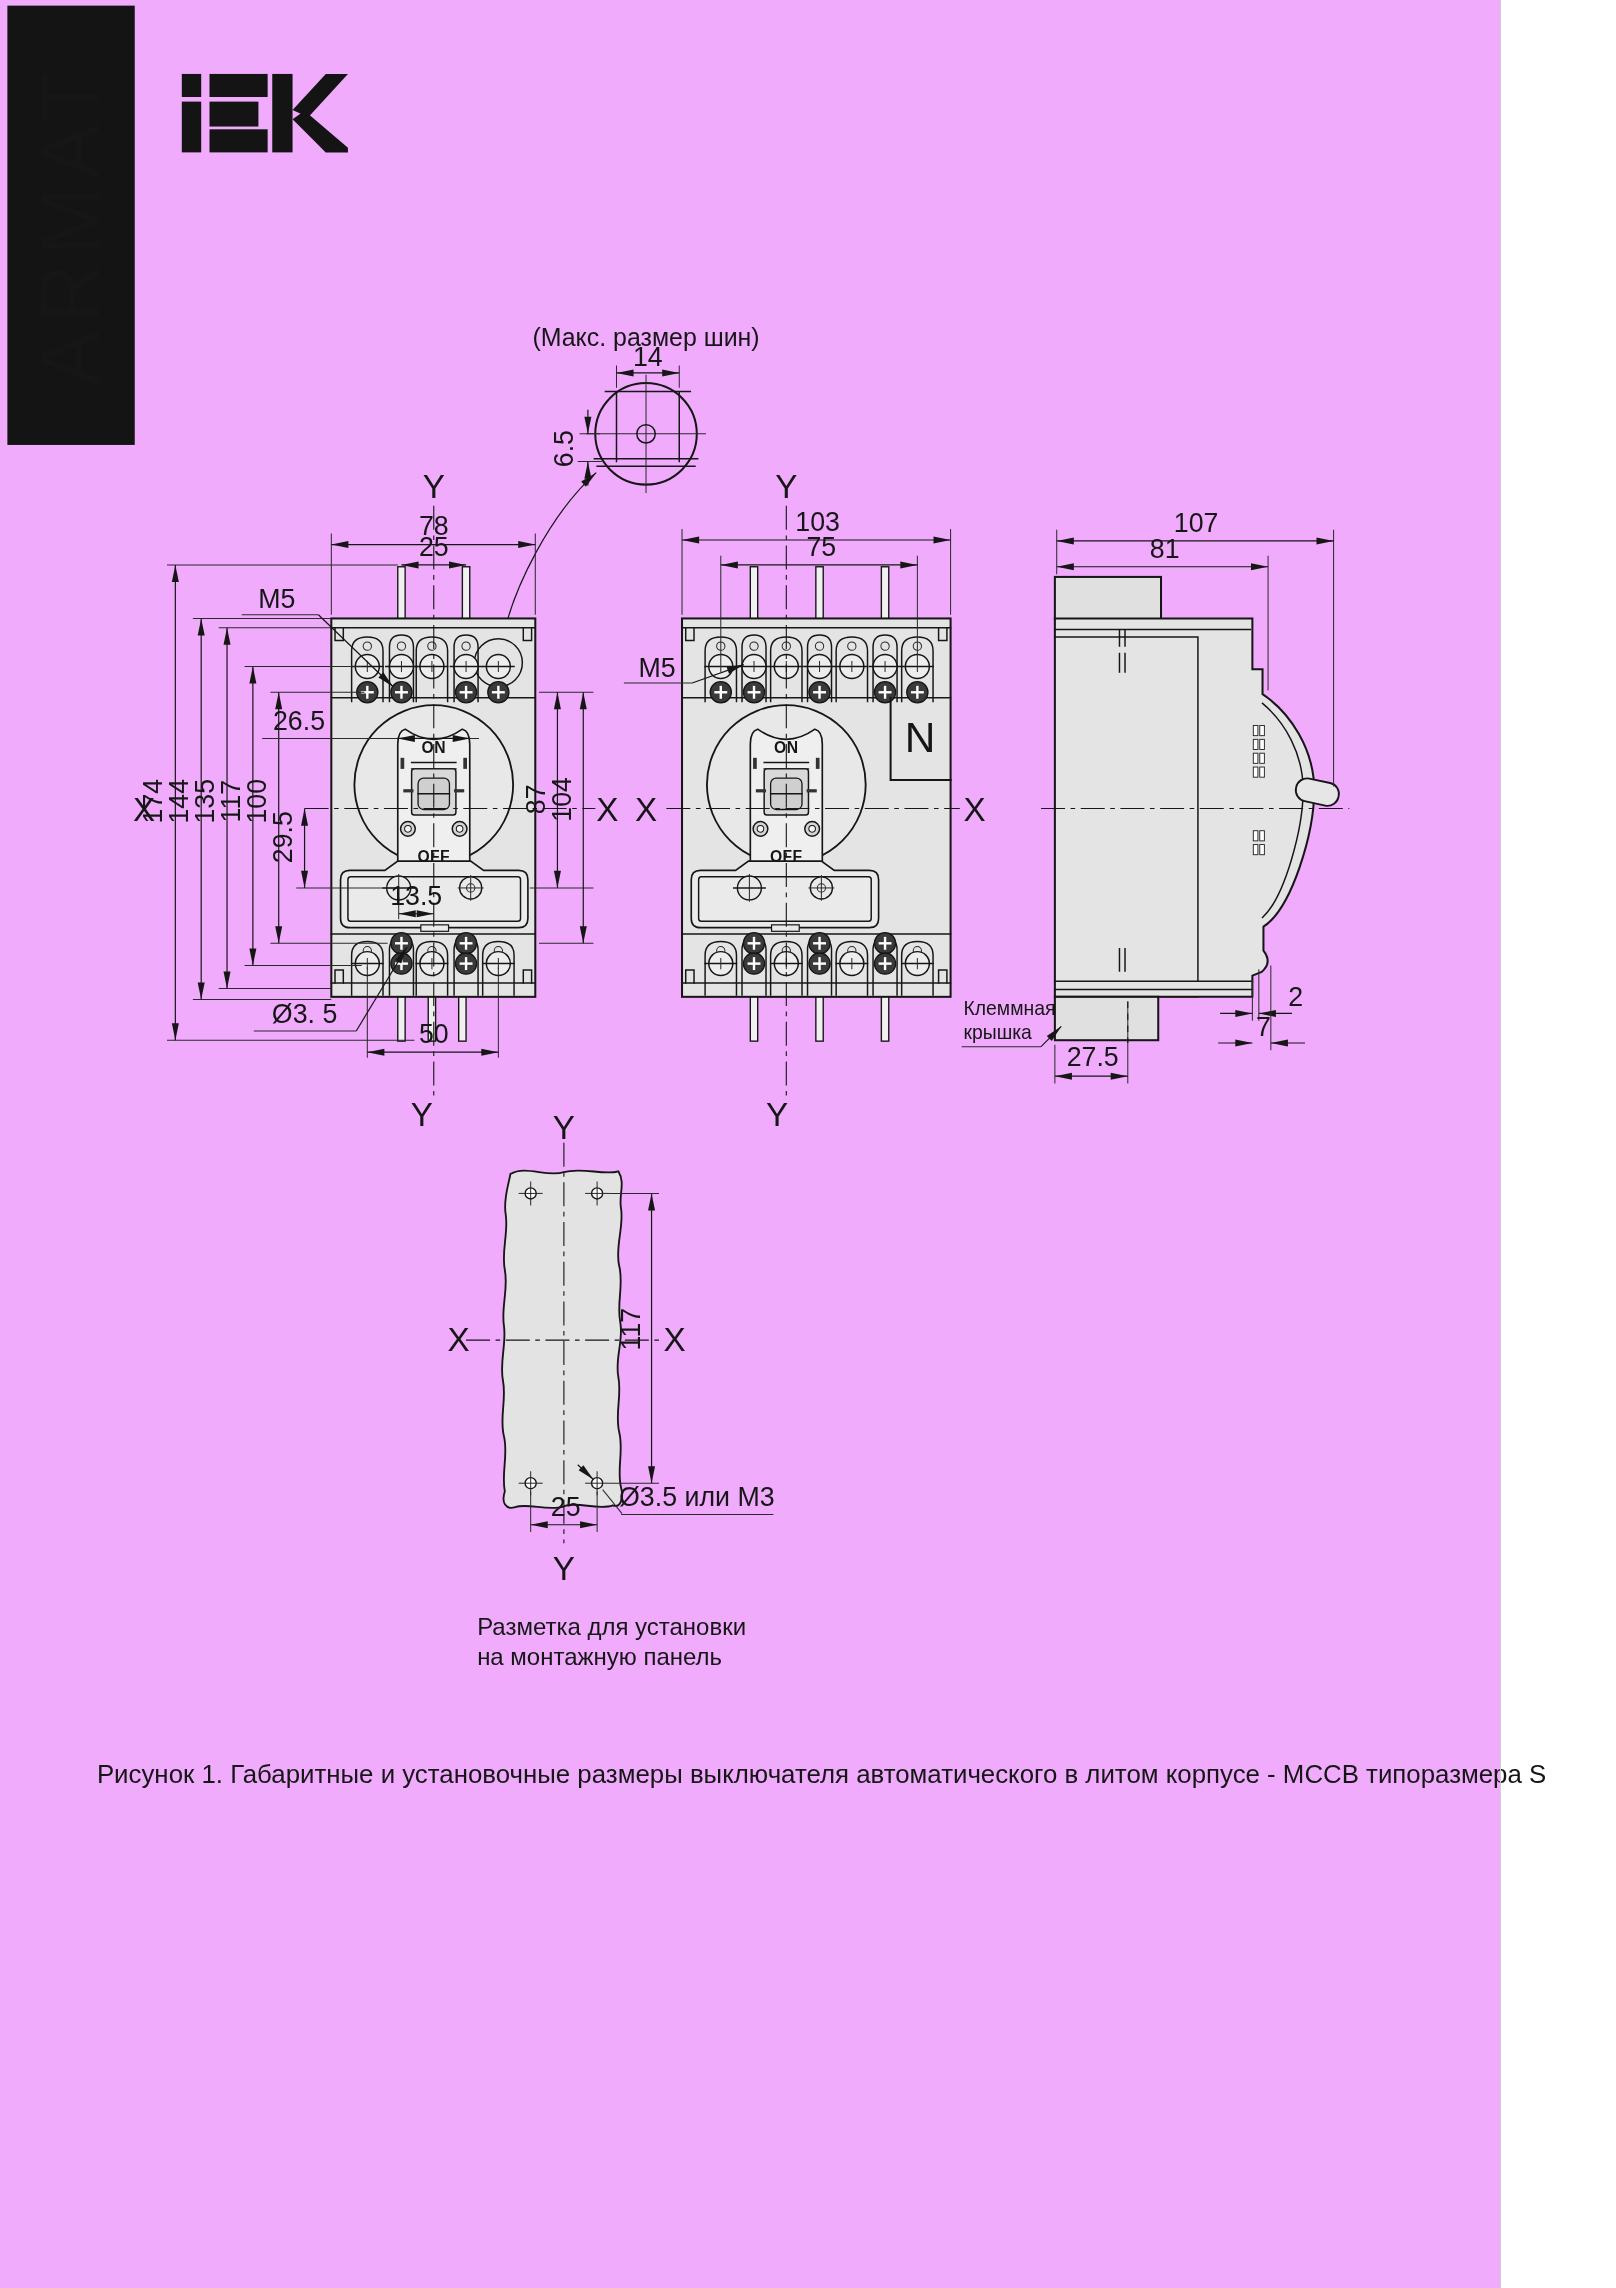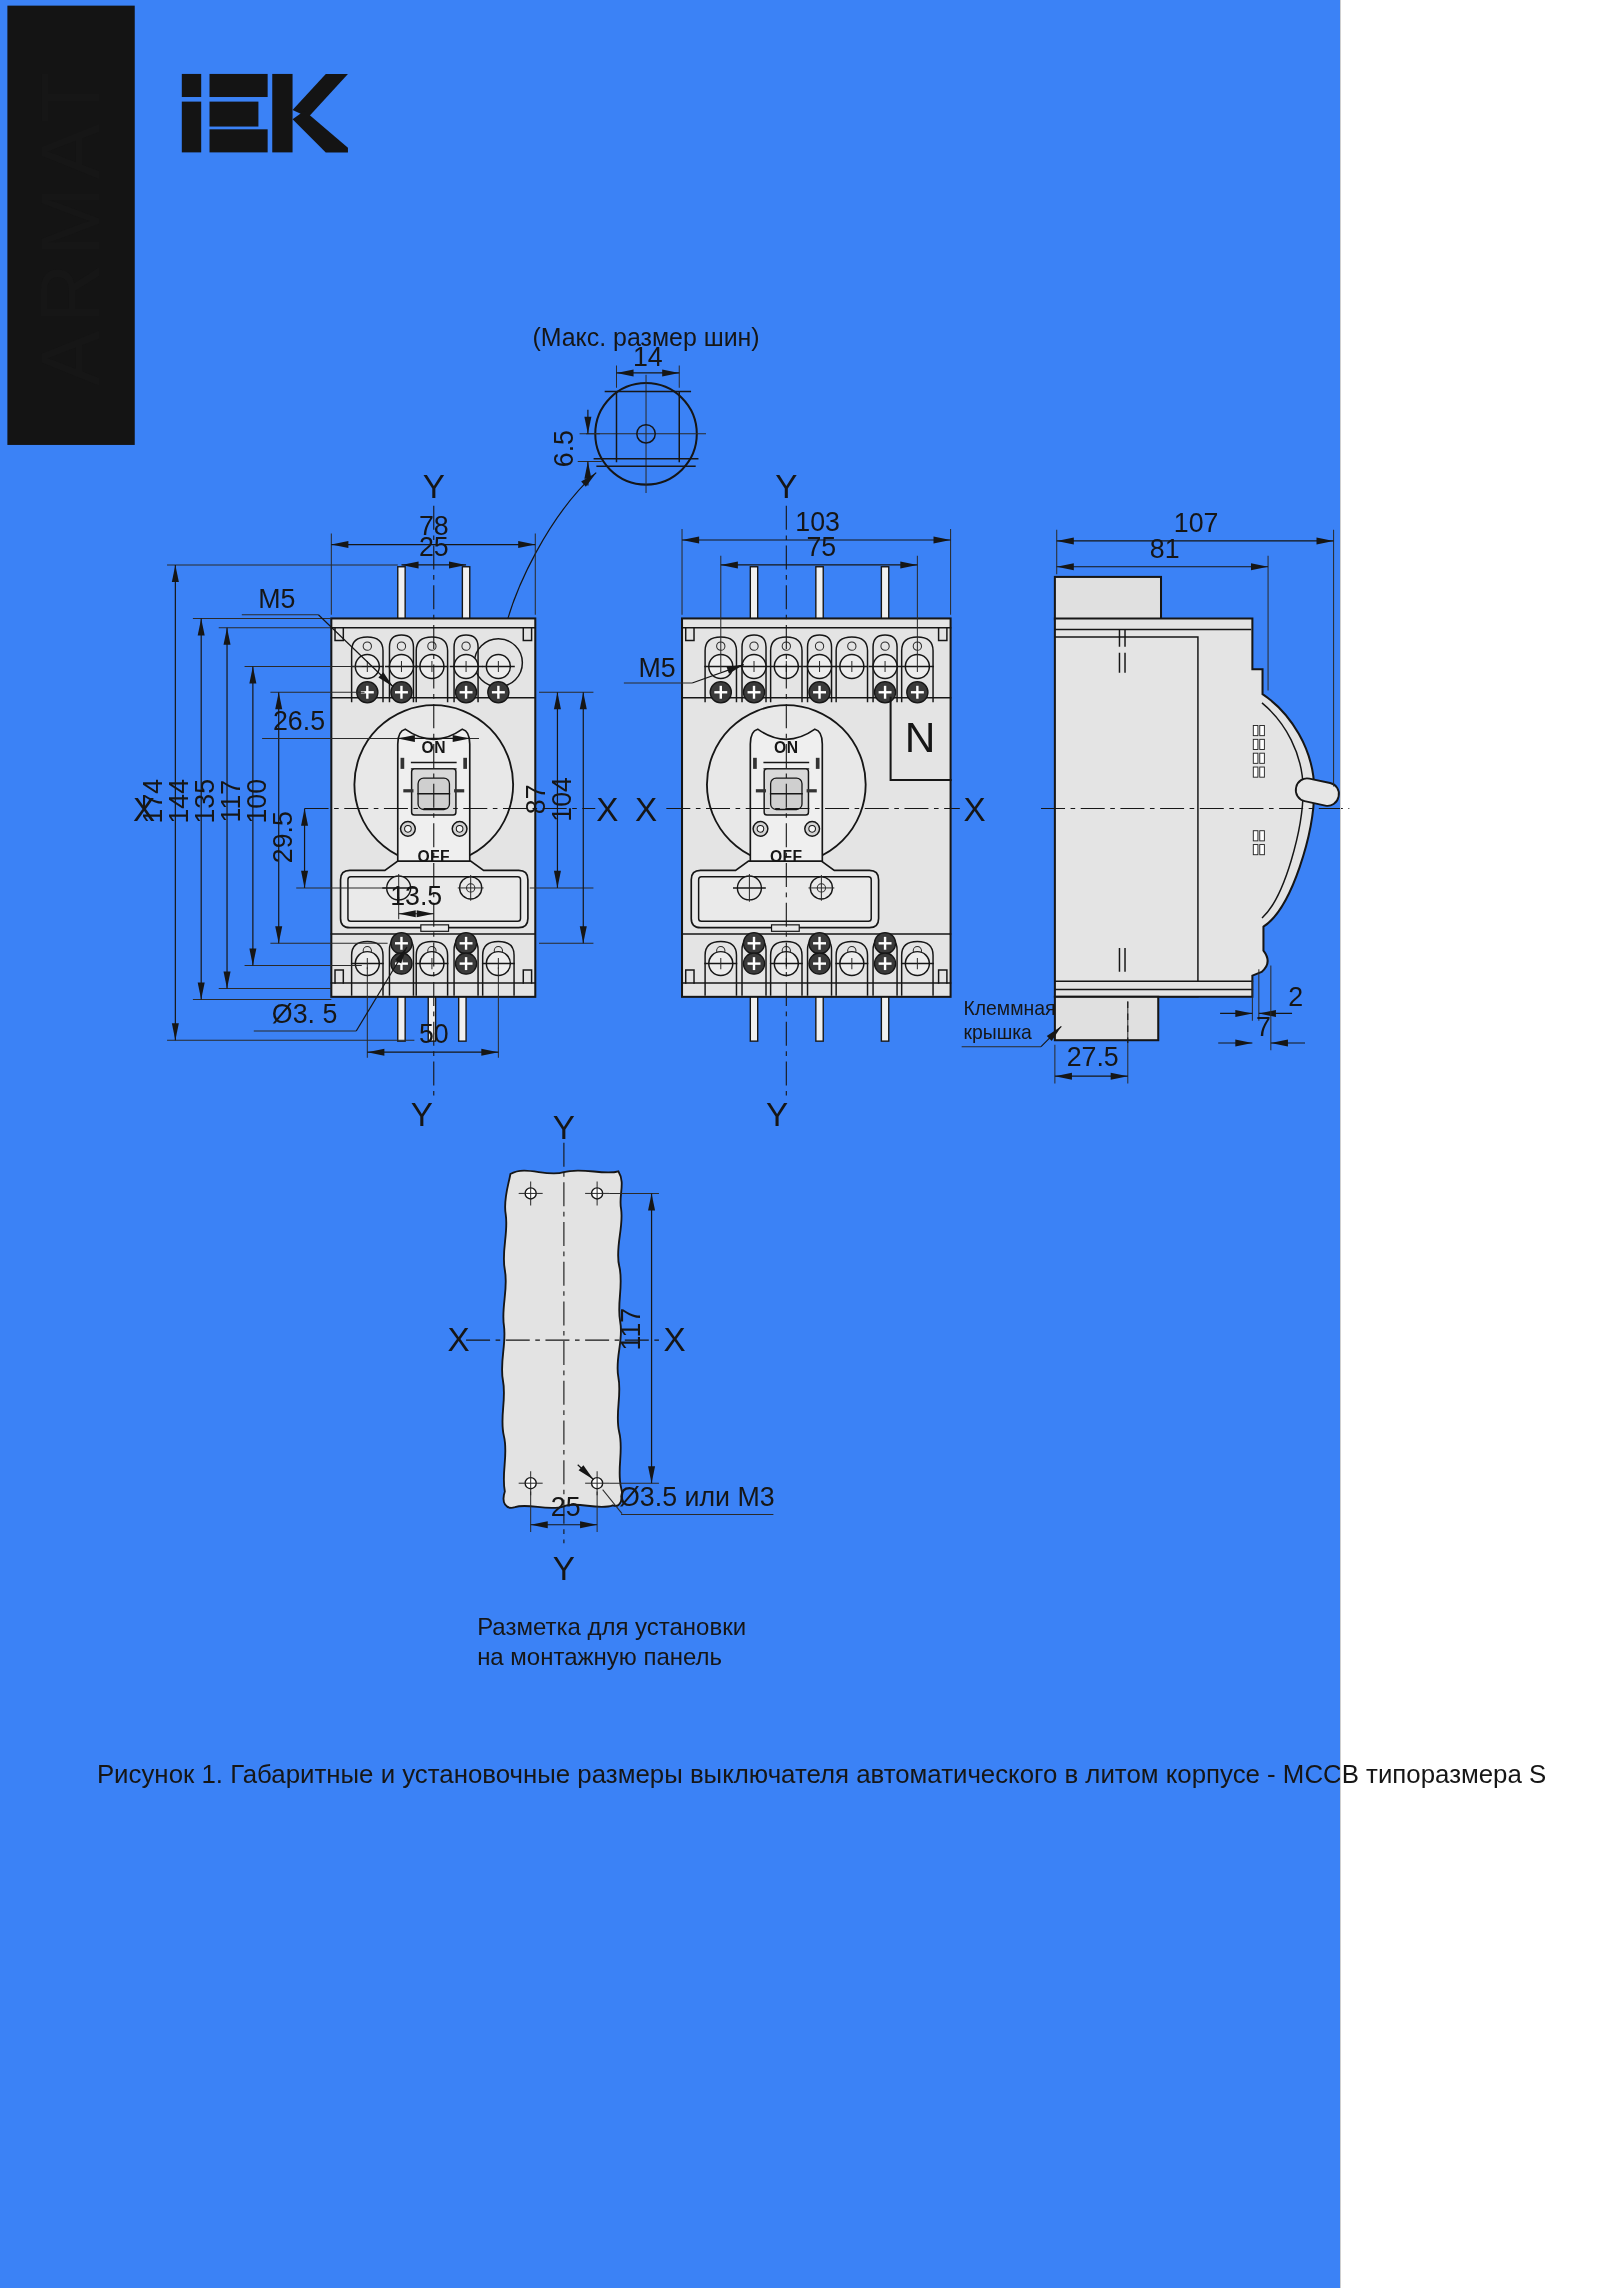--- a/index.html
+++ b/index.html
@@ -1,16 +1,16 @@
 <!DOCTYPE html>
 <html style="font-size:14.8px"><head>
 <meta charset="utf-8">
 <style>
   html,body{margin:0;padding:0;background:#fff;}
-  .page{width:1340px;height:2289px;position:relative;background:#3b82f6;outline:0.9px solid #cfcfcf;}
+  .page{width:1500px;height:2289px;position:relative;background:#f0abfc;outline:0.9px solid #cfcfcf;}
   svg{display:block;}
   .t{font-family:"Liberation Sans","DejaVu Sans",sans-serif;fill:#161616;}
   .dim{font-size:29px;}
   .axis{font-size:36px;}
   .sw{font-size:17px;font-weight:bold;letter-spacing:0.5px;}
   .nn{font-size:46px;}
   .cover{font-size:21px;}
   .pcap{font-size:26px;}
   .fcap{font-size:28px;}
   .title{font-size:27px;}

